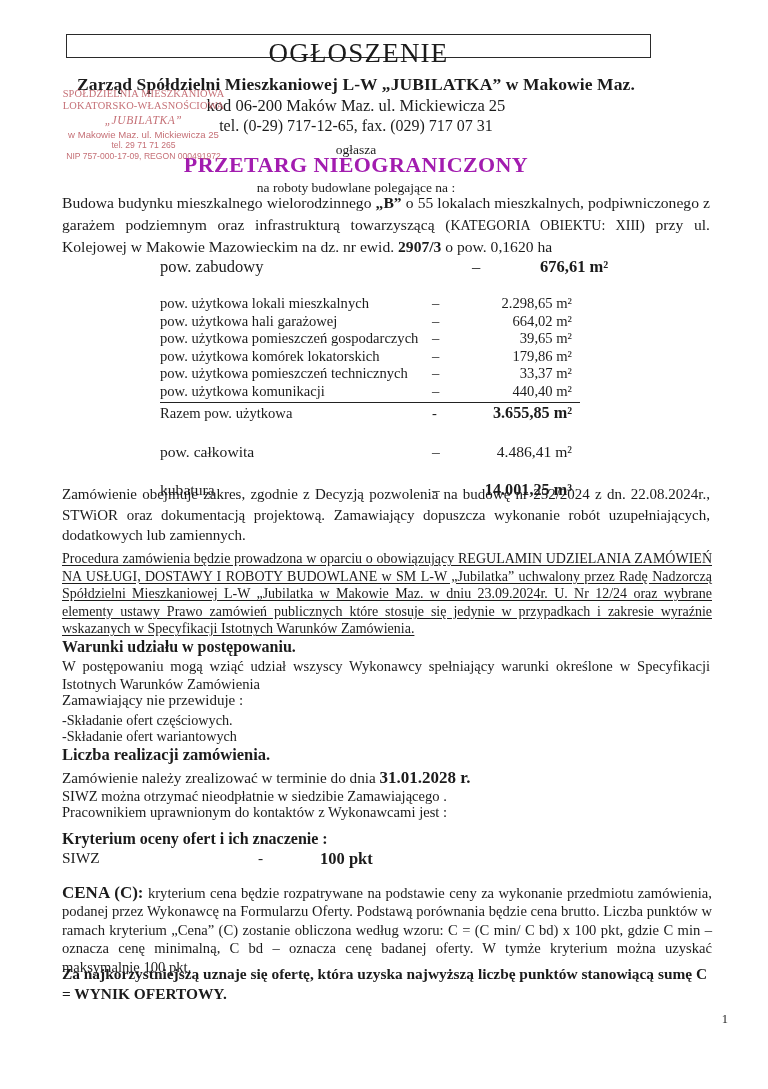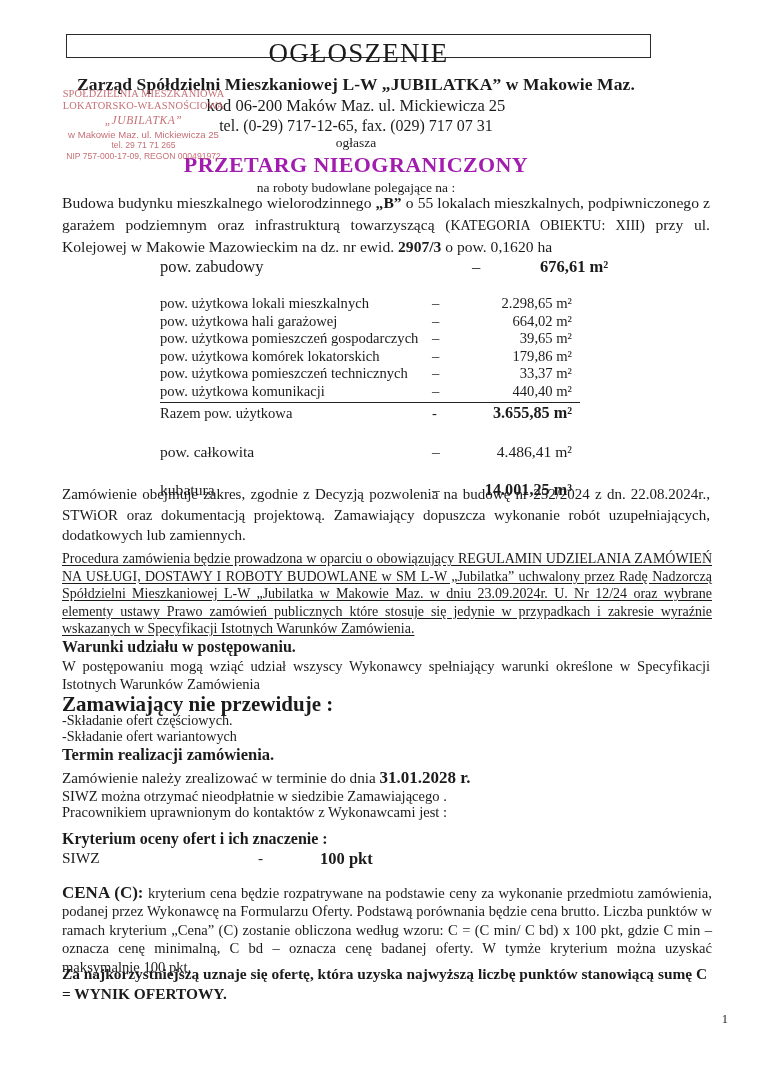--- a/index.html
+++ b/index.html
@@ -56,21 +56,21 @@
   }
   .hdr-line2 {
     top: 96px;
     font-size: 16.5px;
   }
   .hdr-line3 {
     top: 117px;
     font-size: 16px;
   }
   .hdr-line4 {
-    top: 135px;
+    top: 142px;
     font-size: 13.5px;
   }
   .hdr-przetarg {
     top: 152px;
     font-size: 22px;
     font-weight: bold;
     color: #a21caf;
     letter-spacing: .4px;
   }
   .hdr-line6 {
@@ -176,22 +176,22 @@
     left: 62px;
     top: 657px;
     width: 648px;
     font-size: 14.6px;
     line-height: 18px;
   }
   .h-nieprzewiduje {
     position: absolute;
     left: 62px;
     top: 692px;
-    font-size: 21px;
-    font-weight: bold;
+    font-size: 15px;
+    font-weight: normal;
   }
   .li-a {
     position: absolute;
     left: 62px;
     top: 712px;
     font-size: 14.2px;
   }
   .li-b {
     position: absolute;
     left: 62px;
@@ -368,21 +368,21 @@
 
   <div class="para p-procedura">Procedura zamówienia będzie prowadzona w oparciu o obowiązujący REGULAMIN UDZIELANIA ZAMÓWIEŃ NA USŁUGI, DOSTAWY I ROBOTY BUDOWLANE w SM L-W „Jubilatka”     uchwalony  przez  Radę  Nadzorczą Spółdzielni Mieszkaniowej L-W „Jubilatka w Makowie Maz. w dniu 23.09.2024r.  U. Nr 12/24 oraz wybrane elementy ustawy Prawo zamówień publicznych które stosuje się jedynie w przypadkach i zakresie   wyraźnie wskazanych w Specyfikacji Istotnych Warunków Zamówienia.</div>
 
   <div class="h-warunki">Warunki udziału w postępowaniu.</div>
   <div class="para p-warunki">W postępowaniu mogą wziąć  udział  wszyscy Wykonawcy spełniający warunki określone w Specyfikacji Istotnych Warunków Zamówienia</div>
 
   <div class="h-nieprzewiduje">Zamawiający nie przewiduje :</div>
   <div class="li-a">-Składanie ofert częściowych.</div>
   <div class="li-b">-Składanie ofert wariantowych</div>
 
-  <div class="h-termin">Termin realizacji zamówienia.</div>
+  <div class="h-termin">Liczba realizacji zamówienia.</div>
   <div class="l-realiz">
     <span>Zamówienie należy zrealizować w terminie do dnia </span><b>31.01.2028 r.</b>
   </div>
   <div class="l-siwz">SIWZ można otrzymać nieodpłatnie w siedzibie Zamawiającego .</div>
   <div class="l-prac">Pracownikiem uprawnionym do kontaktów z Wykonawcami jest :</div>
 
   <div class="h-kryterium">Kryterium oceny ofert i ich znaczenie :</div>
   <div class="cena-row">
     <span class="c1">SIWZ</span>
     <span class="c2">-</span>

